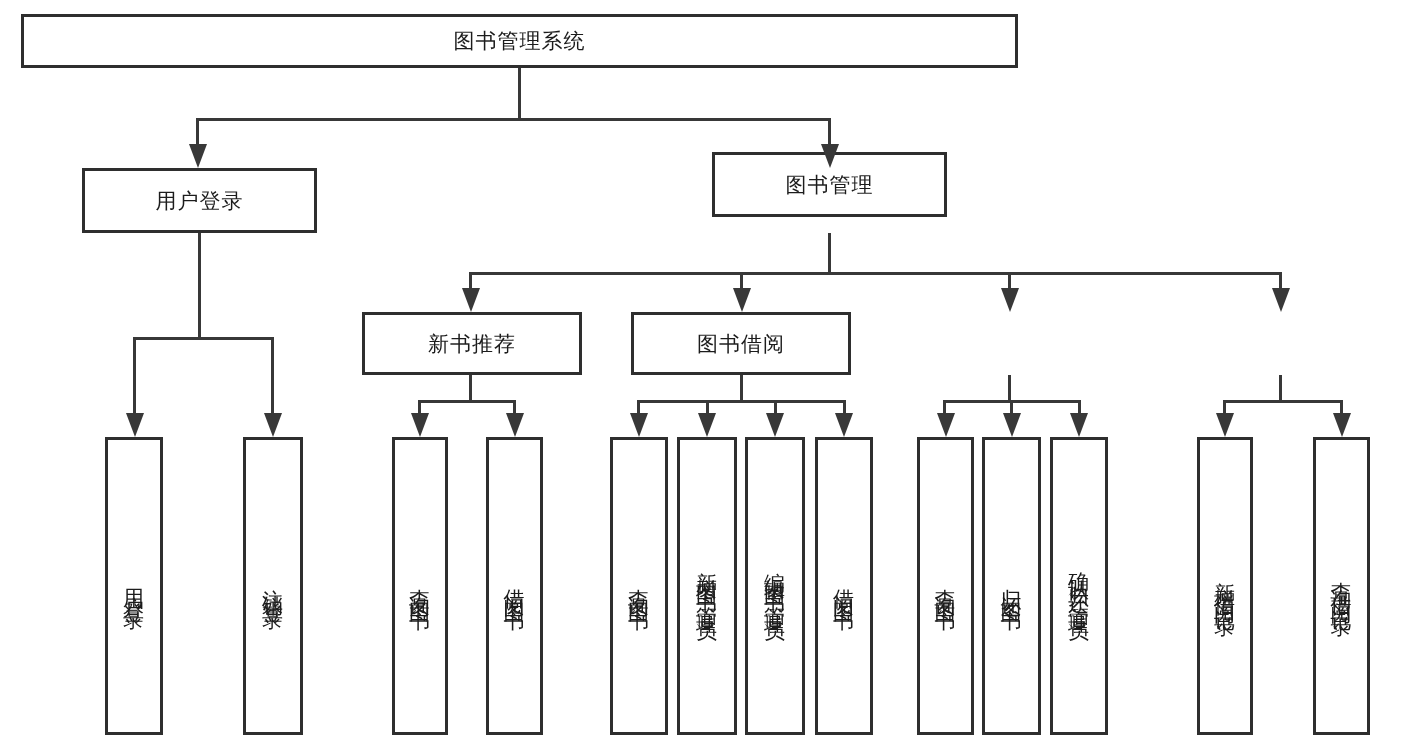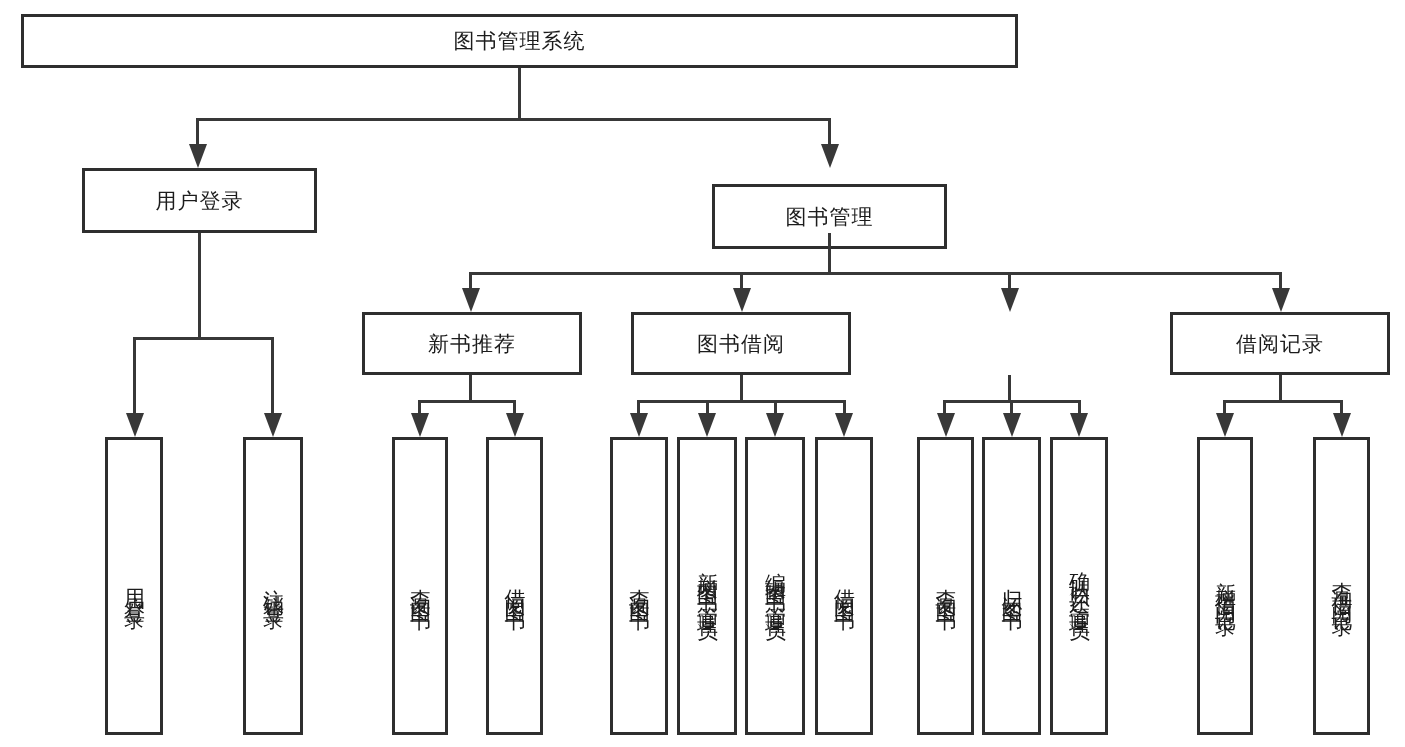--- a/index.html
+++ b/index.html
@@ -19,21 +19,20 @@
     position: absolute;
     box-sizing: border-box;
     border: 3px solid #2e2e2e;
     background: #ffffff;
     display: flex;
     align-items: center;
     justify-content: center;
     color: #1c1c1c;
     font-size: 21px;
     letter-spacing: 1px;
-    font-family: Liberation Serif, serif;
   }
   .vbox span {
     writing-mode: vertical-rl;
     text-orientation: mixed;
     letter-spacing: 7px;
     line-height: 1;
     white-space: nowrap;
   }
   .line {
     position: absolute;
@@ -64,36 +63,33 @@
 <div id="canvas">
 
   <div class="box" style="left:21px; top:14px; width:997px; height:54px;">
     <span>图书管理系统</span>
   </div>
 
   <div class="box" style="left:82px; top:168px; width:235px; height:65px;">
     <span>用户登录</span>
   </div>
 
-  <div class="box" style="left:712px; top:184px; width:235px; height:65px;">
+  <div class="box" style="left:712px; top:152px; width:235px; height:65px;">
     <span>图书管理</span>
   </div>
 
   <div class="box" style="left:631px; top:312px; width:220px; height:63px;">
     <span>图书借阅</span>
   </div>
 
   <div class="box" style="left:362px; top:312px; width:220px; height:63px;">
     <span>新书推荐</span>
   </div>
 
 
-  <div class="box" style="left:1170px; top:312px; width:220px; height:63px;">
-    <span>借阅记录</span>
-  </div>
 
   <div class="box vbox" style="left:105px; top:437px; width:58px; height:298px;">
     <span>用户登录</span>
   </div>
 
   <div class="box vbox" style="left:243px; top:437px; width:60px; height:298px;">
     <span>注销登录</span>
   </div>
 
   <div class="box vbox" style="left:392px; top:437px; width:56px; height:298px;">

